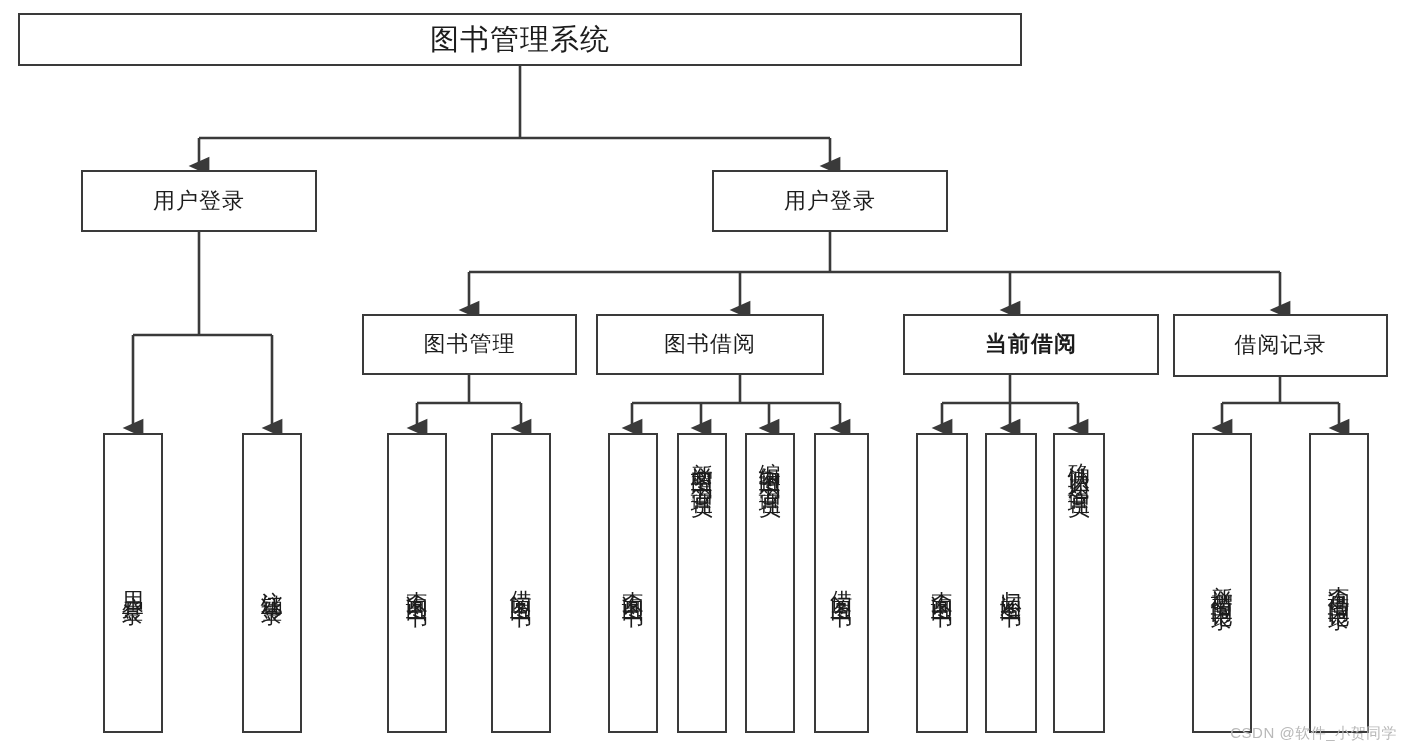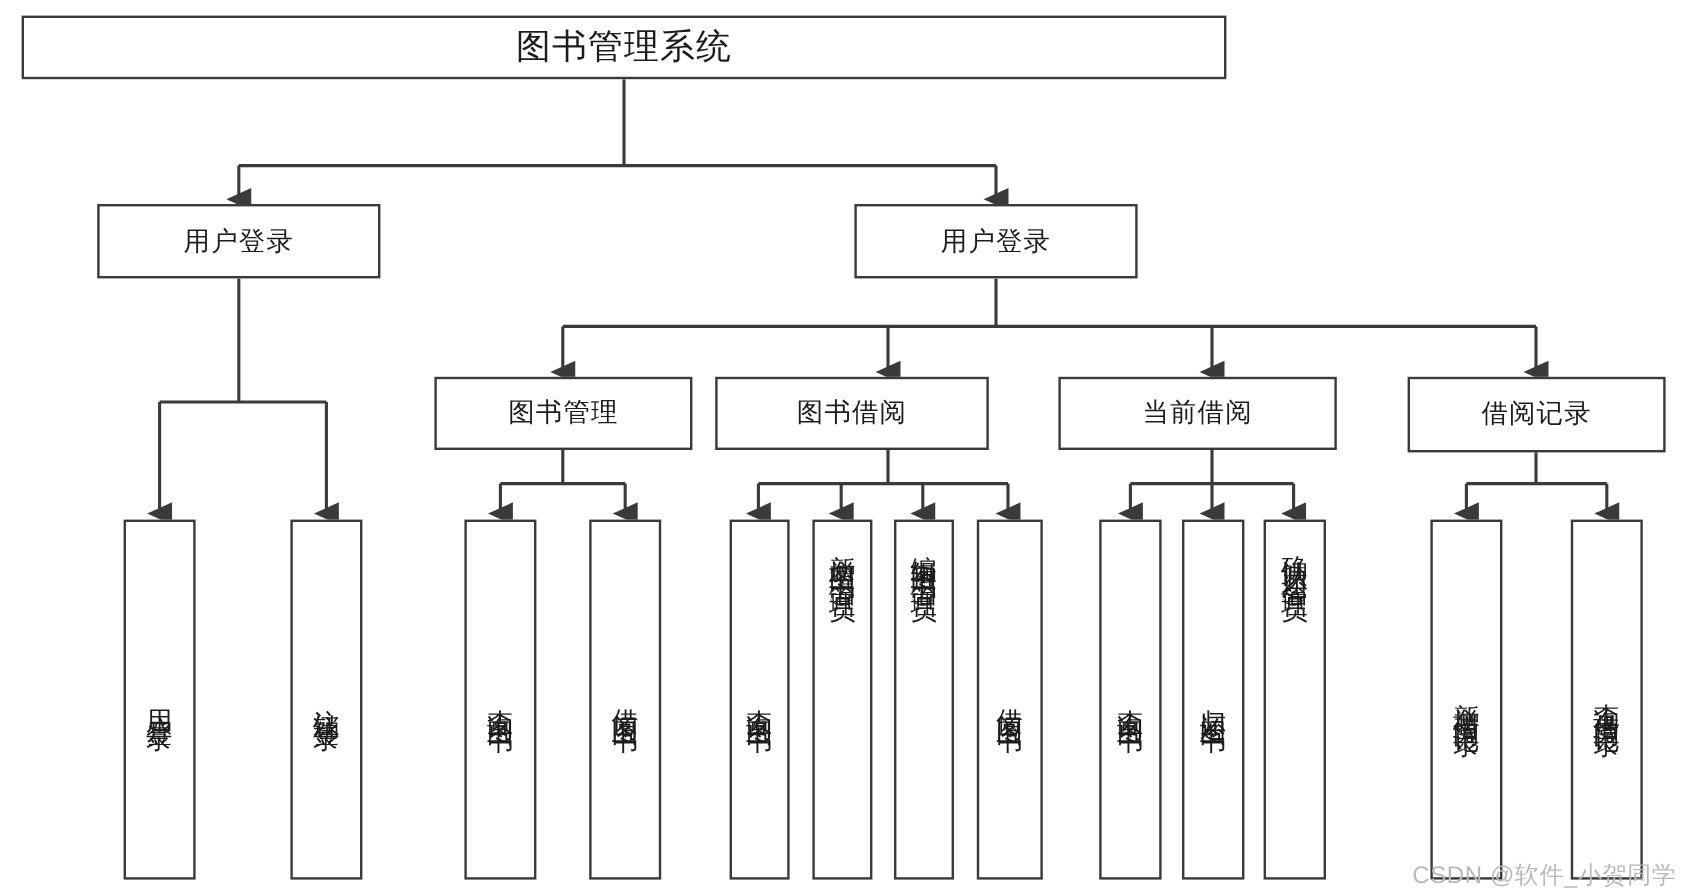--- a/index.html
+++ b/index.html
@@ -58,21 +58,21 @@
   .node.vertical.center-v {
     justify-content: center;
   }
   .node-label {
     display: block;
   }
   .watermark {
     position: absolute;
     right: 8px;
     bottom: 4px;
-    font-size: 20px;
+    font-size: 15px;
     color: #b9b9b9;
     letter-spacing: 0.5px;
     white-space: nowrap;
     pointer-events: none;
   }
 </style>
 </head>
 <body>
 
 <div id="diagram-root">
@@ -152,21 +152,21 @@
   <div class="node horizontal" style="left:712px; top:170px; width:236px; height:62px;">
     <span class="node-label">用户登录</span>
   </div>
 
   <div class="node horizontal" style="left:362px; top:314px; width:215px; height:61px;">
     <span class="node-label">图书管理</span>
   </div>
   <div class="node horizontal" style="left:596px; top:314px; width:228px; height:61px;">
     <span class="node-label">图书借阅</span>
   </div>
-  <div class="node horizontal" style="left:882px; top:314px; width:232px; height:61px;">
+  <div class="node horizontal" style="left:903px; top:314px; width:256px; height:61px;font-weight:bold;">
     <span class="node-label">当前借阅</span>
   </div>
   <div class="node horizontal" style="left:1173px; top:314px; width:215px; height:63px;">
     <span class="node-label">借阅记录</span>
   </div>
 
   <div class="node vertical center-v" style="left:103px; top:433px; width:60px; height:300px;">
     <span class="node-label">用户登录</span>
   </div>
   <div class="node vertical center-v" style="left:242px; top:433px; width:60px; height:300px;">

